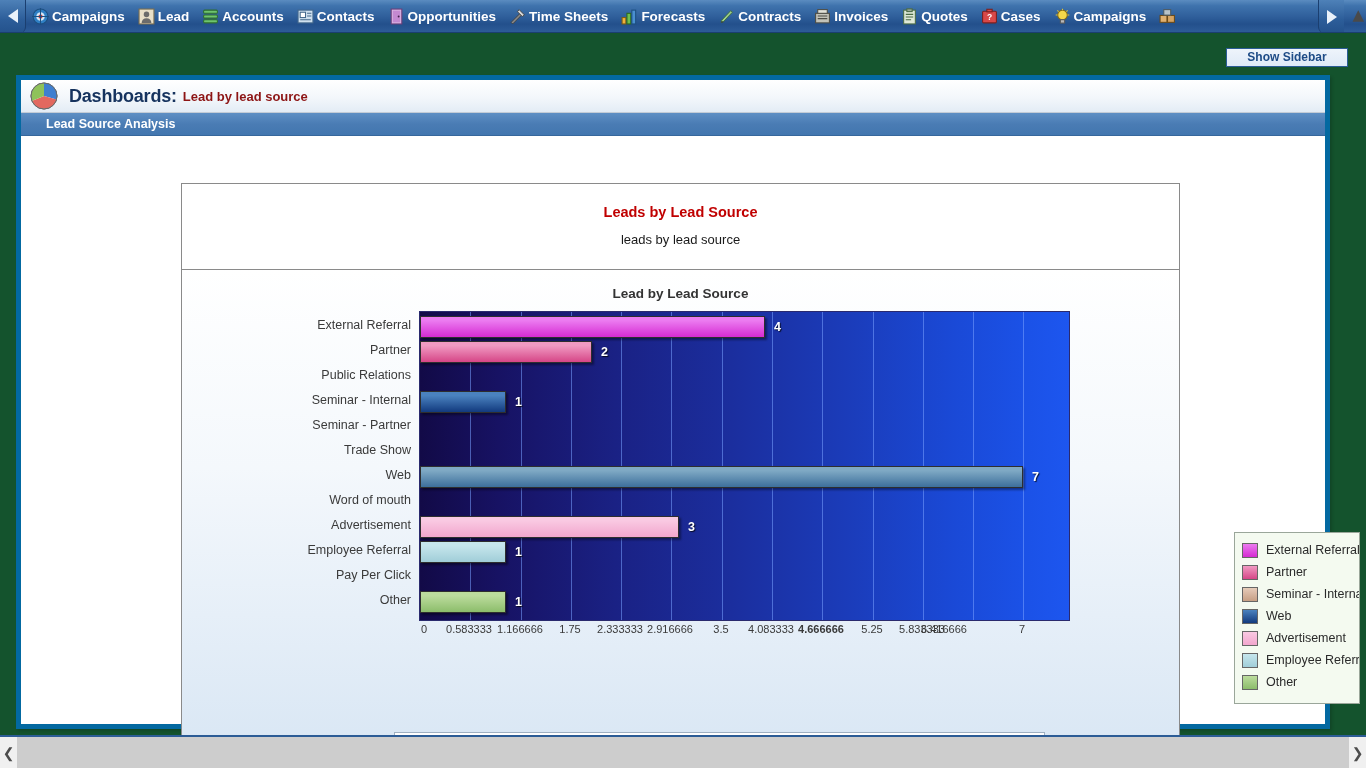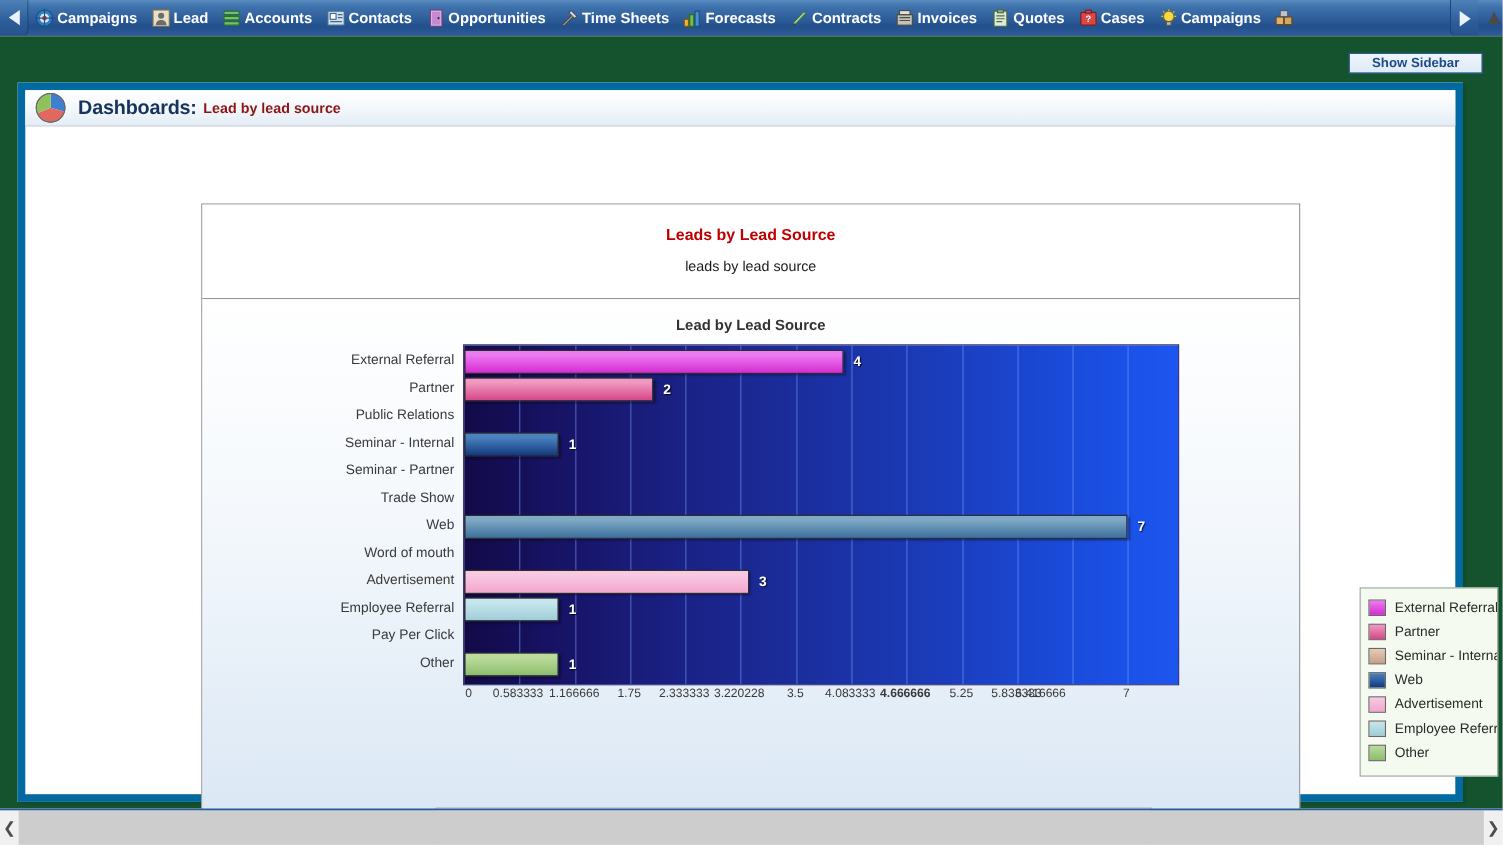--- a/index.html
+++ b/index.html
@@ -93,21 +93,21 @@
     font-size: 12px; font-weight: bold;
     text-align: center; line-height: 17px;
     cursor: pointer;
   }
 
   
   #main-panel {
     position: absolute; left: 16px; top: 42px;
     width: 1314px; height: 654px;
     background: #ffffff;
-    border: 7px solid #0369a1;
+    border: 5px solid #0369a1;
     box-shadow: 2px 2px 3px rgba(0,0,0,0.16);
   }
   #dash-header {
     position: relative;
     height: 33px;
     background: linear-gradient(to bottom, #ffffff 0%, #f3f7fb 55%, #e3ecf5 100%);
     border-bottom: 1px solid #c3ccd6;
     display: flex; align-items: center;
     padding-left: 8px;
   }
@@ -422,20 +422,21 @@
         <circle cx="15" cy="15" r="13" fill="#ffffff" stroke="#555" stroke-width="1"></circle>
         <path d="M15 15 L15 2 A13 13 0 0 1 27.6 18.5 Z" fill="#3f7fd0"></path>
         <path d="M15 15 L27.6 18.5 A13 13 0 0 1 3.3 19.8 Z" fill="#e2685f"></path>
         <path d="M15 15 L3.3 19.8 A13 13 0 0 1 15 2 Z" fill="#8fc25a"></path>
         <circle cx="15" cy="15" r="13" fill="none" stroke="#6a6a6a" stroke-width="1"></circle>
       </svg>
       <span id="dash-title">Dashboards:</span>
       <span id="dash-subtitle">Lead by lead source</span>
     </div>
 
+    <div id="section-bar">Lead Source Analysis</div>
 
     <div id="dashlet">
 
       <div id="dashlet-title-area">
         <div id="chart-main-title">Leads by Lead Source</div>
         <div id="chart-sub-title">leads by lead source</div>
       </div>
 
       <div id="chart-canvas-area">
 
@@ -483,21 +484,21 @@
               <div class="bar-value" style="top: 229px; left: 95px;">1</div>
               <div class="bar" title="Other: 1" style="top: 279px; width: 86px; background: linear-gradient(rgb(188, 220, 157) 0%, rgb(188, 220, 157) 18%, rgb(140, 189, 107) 100%);"></div>
               <div class="bar-value" style="top: 279px; left: 95px;">1</div>
             </div>
           <div id="x-axis">
               <div class="xtick" style="left: 2px; transform: none;">0</div>
               <div class="xtick" style="left: 50px;">0.583333</div>
               <div class="xtick" style="left: 101px;">1.166666</div>
               <div class="xtick" style="left: 151px;">1.75</div>
               <div class="xtick" style="left: 201px;">2.333333</div>
-              <div class="xtick" style="left: 251px;">3.220228</div>
+              <div class="xtick" style="left: 251px;">2.916666</div>
               <div class="xtick" style="left: 302px;">3.5</div>
               <div class="xtick" style="left: 352px;">4.083333</div>
               <div class="xtick" style="left: 402px; font-weight: bold;">4.666666</div>
               <div class="xtick" style="left: 453px;">5.25</div>
               <div class="xtick" style="left: 503px;">5.833333</div>
               <div class="xtick" style="left: 525px;">6.416666</div>
               <div class="xtick" style="left: 603px;">7</div>
             </div>
         </div>
 

